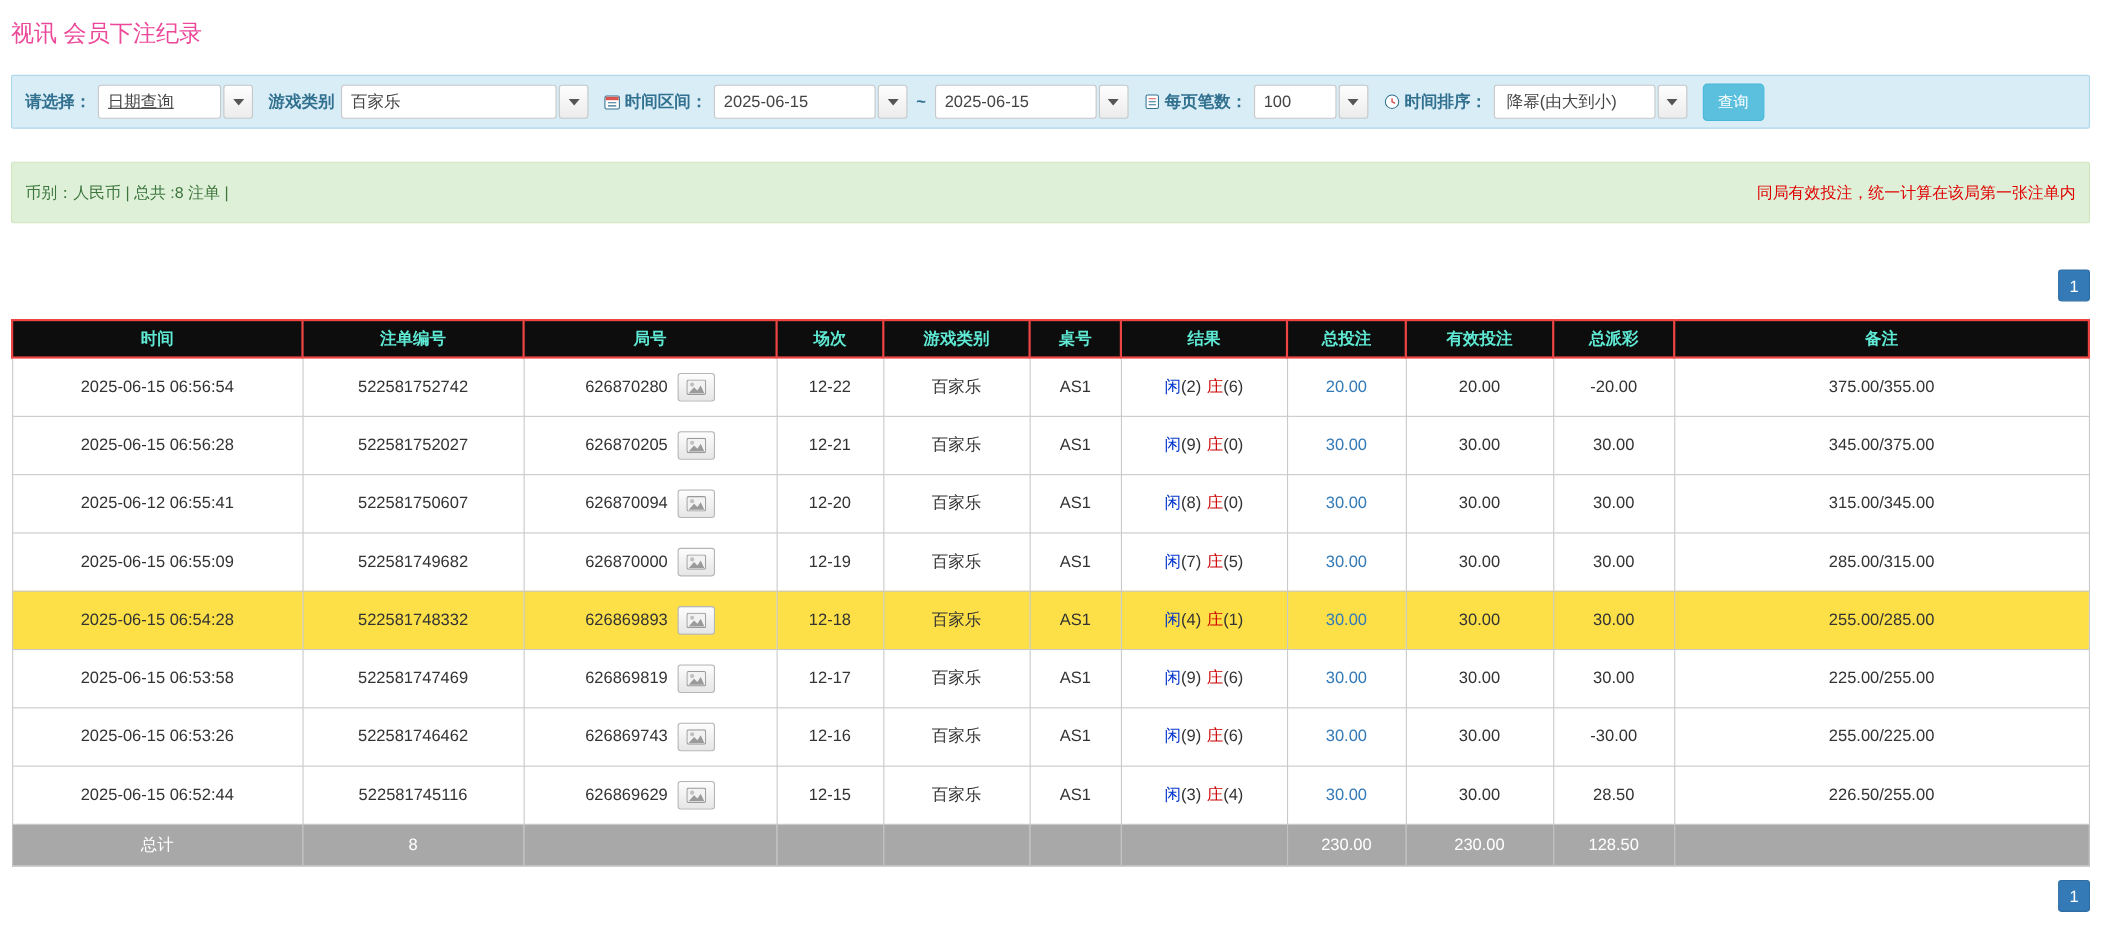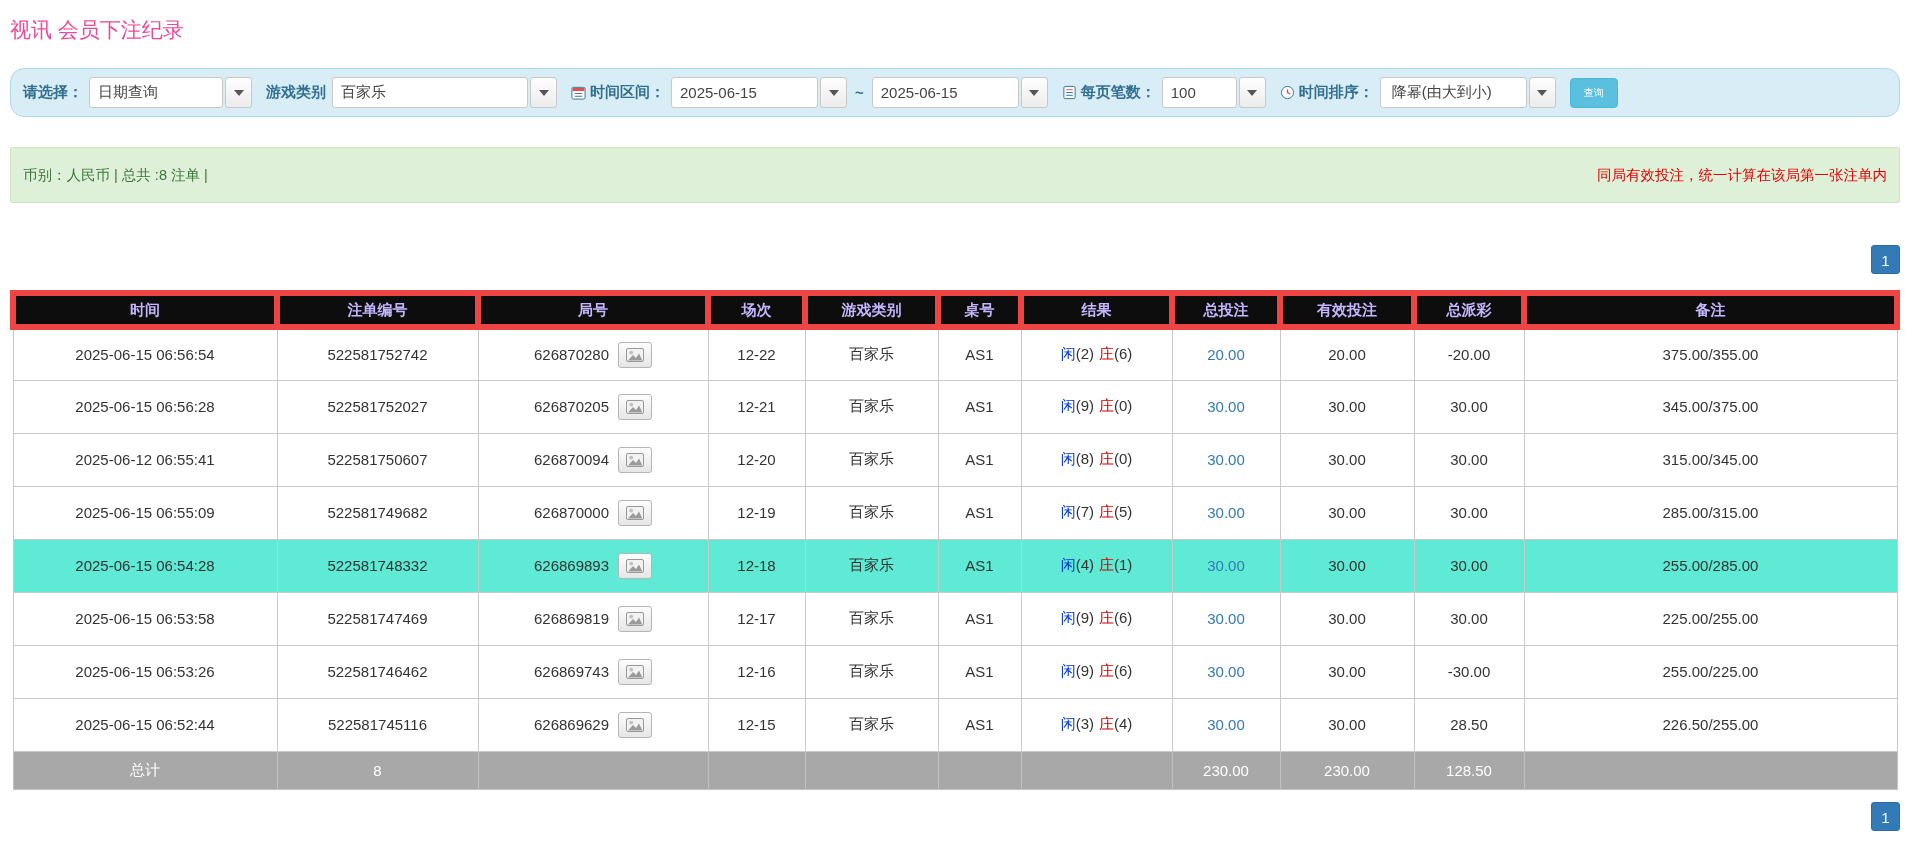--- a/index.html
+++ b/index.html
@@ -5,21 +5,21 @@
   * { box-sizing: border-box; margin: 0; padding: 0; }
   html, body { width: 1910px; height: 844px; overflow: hidden; background: #fff; }
   body { font-family: "Liberation Sans", "DejaVu Sans", sans-serif; color: #333; }
   .container { padding: 16px 10px 0 10px; }
 
   .page-title { font-size: 21px; font-weight: 400; color: #ec4899; margin-bottom: 24px; }
 
   
   .filter-bar {
     display: flex; align-items: center; gap: 6px;
-    background: #d9edf7; border: 1px solid #aed8ee; border-radius: 14px;
+    background: #d9edf7; border: 1px solid #aed8ee; border-radius: 2px;
     padding: 8px 10px; height: 49px;
   }
   .filter-label { display: inline-flex; align-items: center; gap: 4px;
     color: #31708f; font-weight: bold; font-size: 15px; margin-left: 8px; white-space: nowrap; }
   .filter-label:first-child { margin-left: 2px; }
   .combo { display: inline-flex; align-items: stretch; }
   .combo input {
     height: 31px; border: 1px solid #c8c8c8; border-radius: 3px;
     padding: 0 8px; font-size: 15px; color: #444; background: #fff;
     font-family: "Liberation Sans", "DejaVu Sans", sans-serif;
@@ -28,21 +28,21 @@
     width: 27px; height: 31px; margin-left: 2px;
     border: 1px solid #c8c8c8; border-radius: 3px;
     background: linear-gradient(#fefefe, #ececec);
     display: inline-flex; align-items: center; justify-content: center; cursor: pointer;
   }
   .caret { width: 0; height: 0; border-left: 5px solid transparent;
     border-right: 5px solid transparent; border-top: 6px solid #555; }
   .tilde { color: #31708f; font-weight: bold; font-size: 15px; padding: 0 2px; }
   .search-btn {
     margin-left: 8px; background: #5bc0de; border: 1px solid #46b8da; color: #fff;
-    font-size: 10px; padding: 7px 13px; border-radius: 4px; cursor: pointer;
+    font-size: 14px; padding: 7px 13px; border-radius: 4px; cursor: pointer;
     font-family: Liberation Sans, sans-serif;
   }
 
   
   .summary-bar {
     margin-top: 30px; background: #dff0d8; border: 1px solid #cfe6bc; border-radius: 2px;
     padding: 9px 12px; display: flex; justify-content: space-between; align-items: center;
     font-size: 14.5px; height: 56px;
   }
   .summary-left { color: #3c763d; }
@@ -54,28 +54,28 @@
   .page-btn {
     display: inline-block; min-width: 29px; height: 29px; line-height: 29px;
     background: #337ab7; border: 1px solid #2e6da4; color: #fff; text-align: center;
     border-radius: 3px; font-size: 15px; cursor: pointer;
   }
 
   
   table.records { margin-top: 16px; width: 100%; border-collapse: collapse;
     table-layout: fixed; font-size: 15px; }
   table.records th {
-    background: #0d0d0d; color: #c4b5fd; font-weight: bold; height: 34px;
-    border: 6px solid #ef4444; text-align: center;
+    background: #0d0d0d; color: #5eead4; font-weight: bold; height: 34px;
+    border: 2px solid #ef4444; text-align: center;
   }
   table.records td {
     border: 1px solid #c9c9c9; text-align: center; height: 53px;
     color: #333; background: #fff; padding: 2px;
   }
-  tr.highlight td { background: #5eead4; }
+  tr.highlight td { background: #fde047; }
   .bet-link { color: #337ab7; text-decoration: none; }
   .player { color: #0033cc; }
   .banker { color: #cc0000; margin-left: 5px; }
   td.neg, .neg { color: #d80000; }
   .round-wrap { display: inline-flex; align-items: center; gap: 9px; }
   .video-btn {
     width: 34px; height: 26px; border: 1px solid #b5b5b5; border-radius: 3px;
     background: linear-gradient(#fdfdfd, #e6e6e6); display: inline-flex;
     align-items: center; justify-content: center; cursor: pointer;
   }
@@ -88,21 +88,21 @@
 
 <div class="container">
 
   <div class="page-title">视讯 会员下注纪录</div>
 
   <div class="filter-bar">
     <span class="filter-label">
       <span>请选择：</span>
     </span>
     <span class="combo">
-      <input style="width: 134px;" value="日期查询">
+      <input style="width: 112px; text-decoration: underline;" value="日期查询">
       <span class="dd-btn">
           <span class="caret"></span>
         </span>
     </span>
 
     <span class="filter-label">
       <span>游戏类别</span>
     </span>
     <span class="combo">
       <input style="width: 196px;" value="百家乐">

